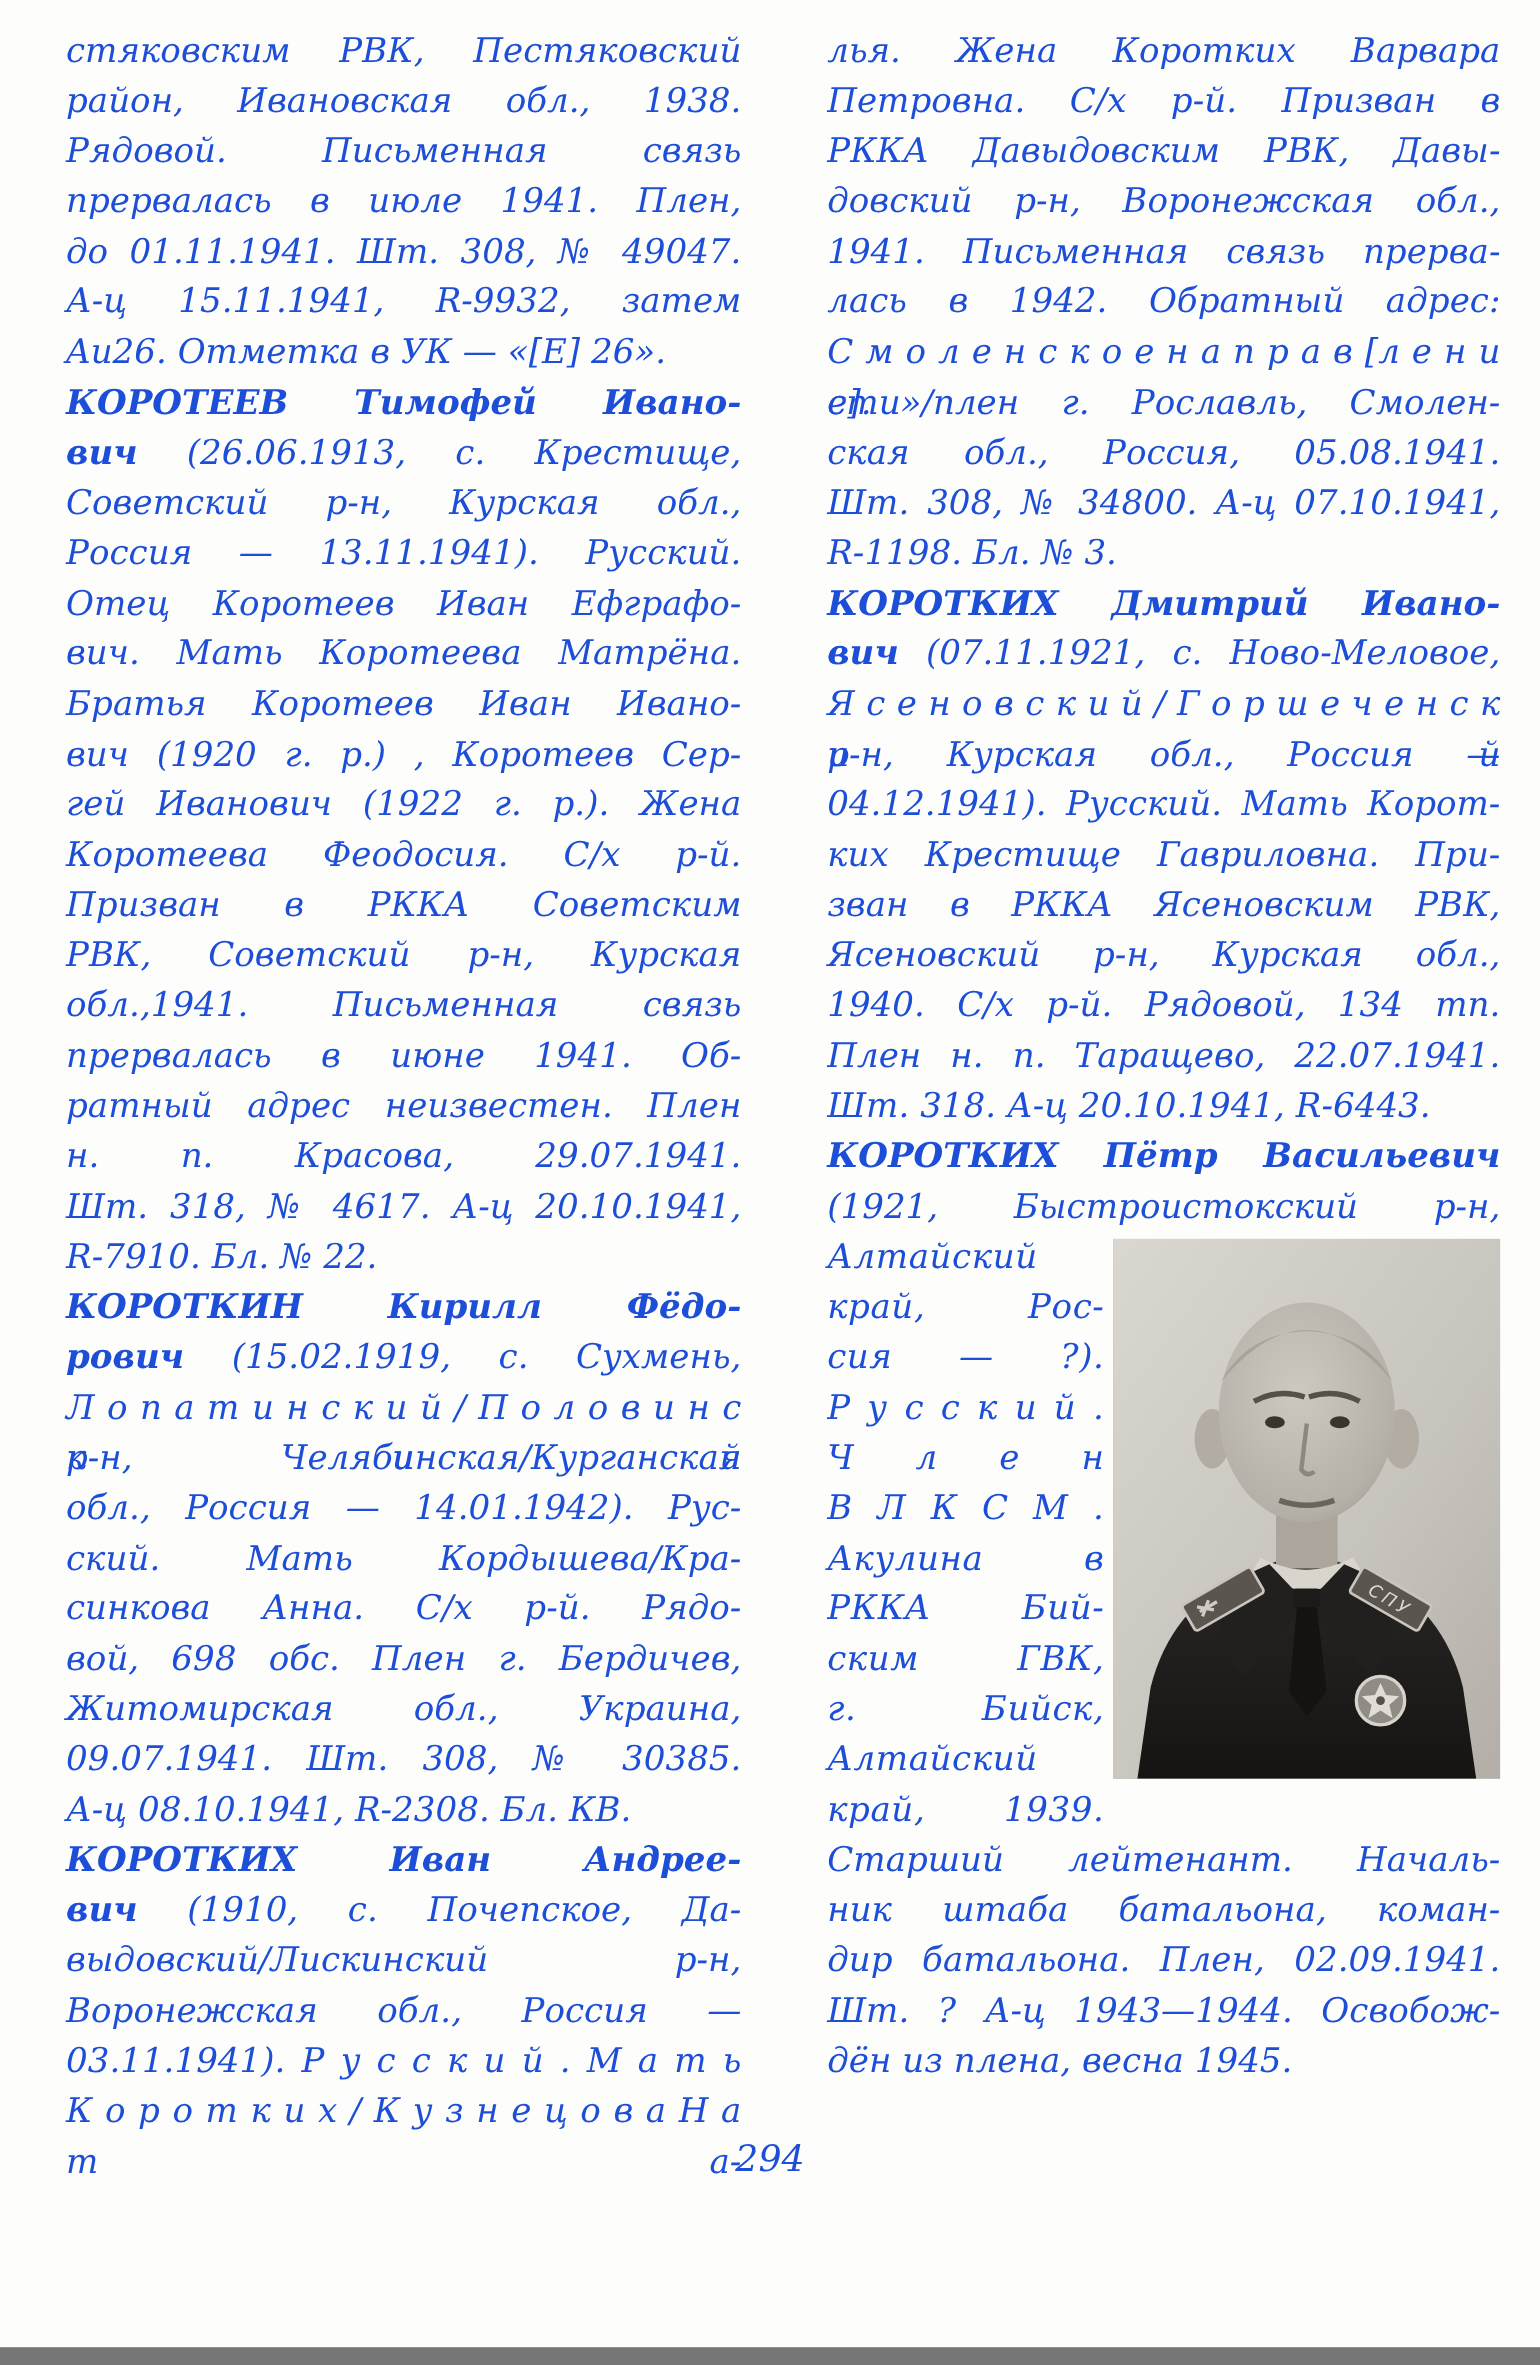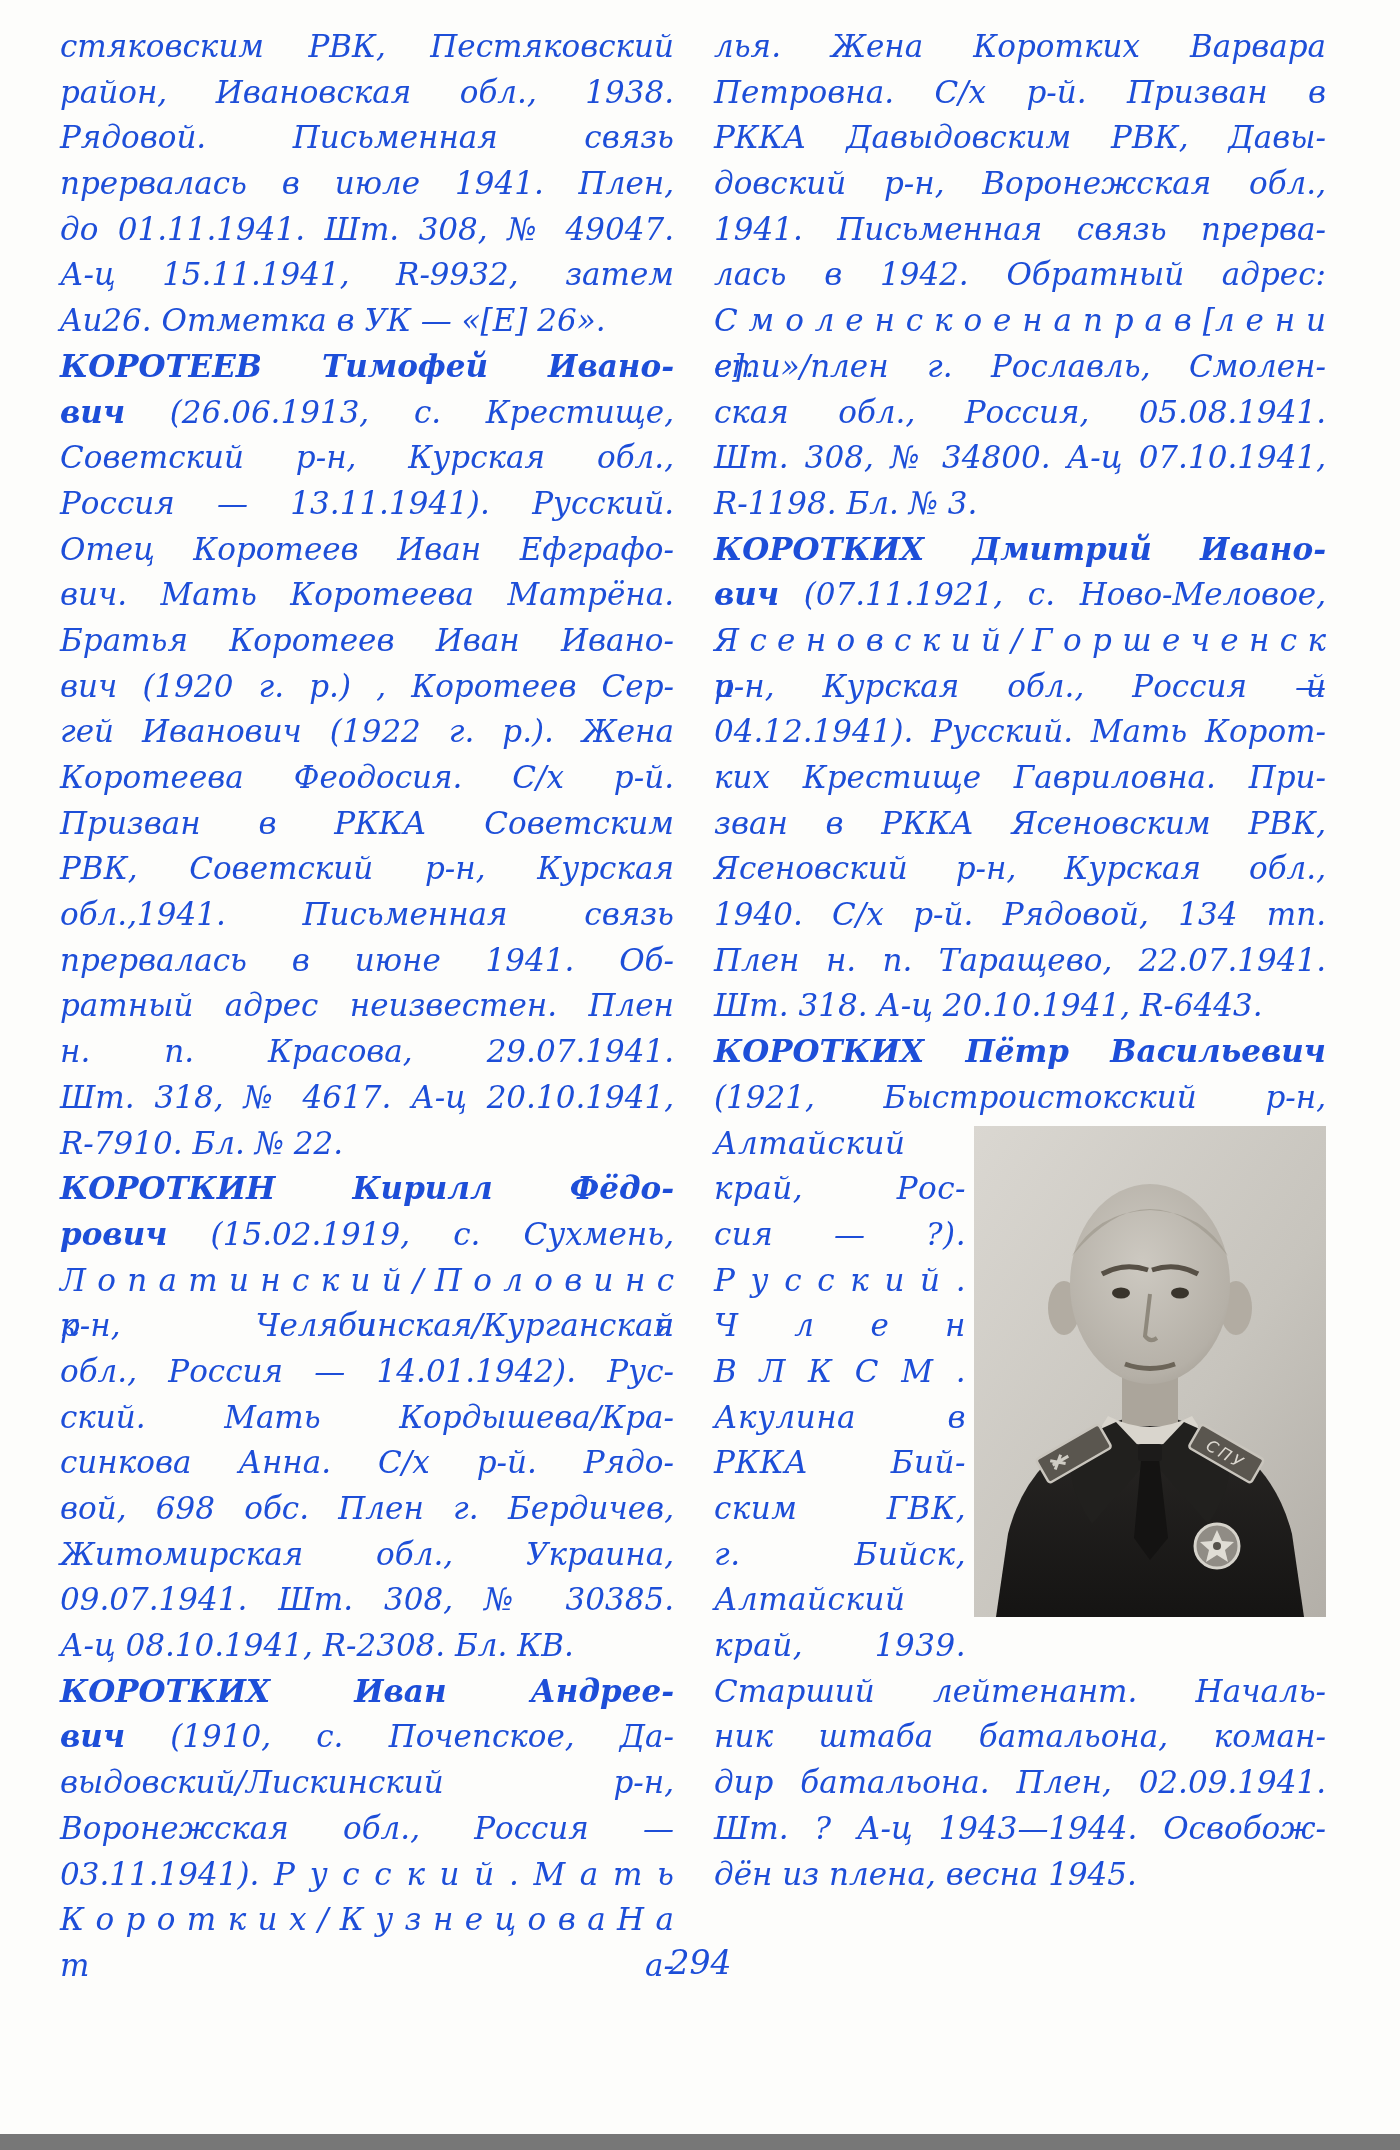--- a/index.html
+++ b/index.html
@@ -7,21 +7,21 @@
     position:relative;
     width:1400px;height:2134px;
     background:#fdfdfb;
     color:#1d4ed8;
     font-family:"DejaVu Serif","Liberation Serif",serif;
     overflow:hidden;
     font-style:italic;
   }
   .col{position:absolute;top:24px;}
   #col-left{left:60px;width:614px;}
-  #col-right{left:714px;width:612px;}
+  #col-right{left:752px;width:612px;}
   .entry + .entry{}
   .line{
     height:45.7px;
     line-height:45.7px;
     font-size:31px;
     text-align:justify;
     text-align-last:justify;
     overflow:visible;
   }
   .line b{font-weight:bold;}

